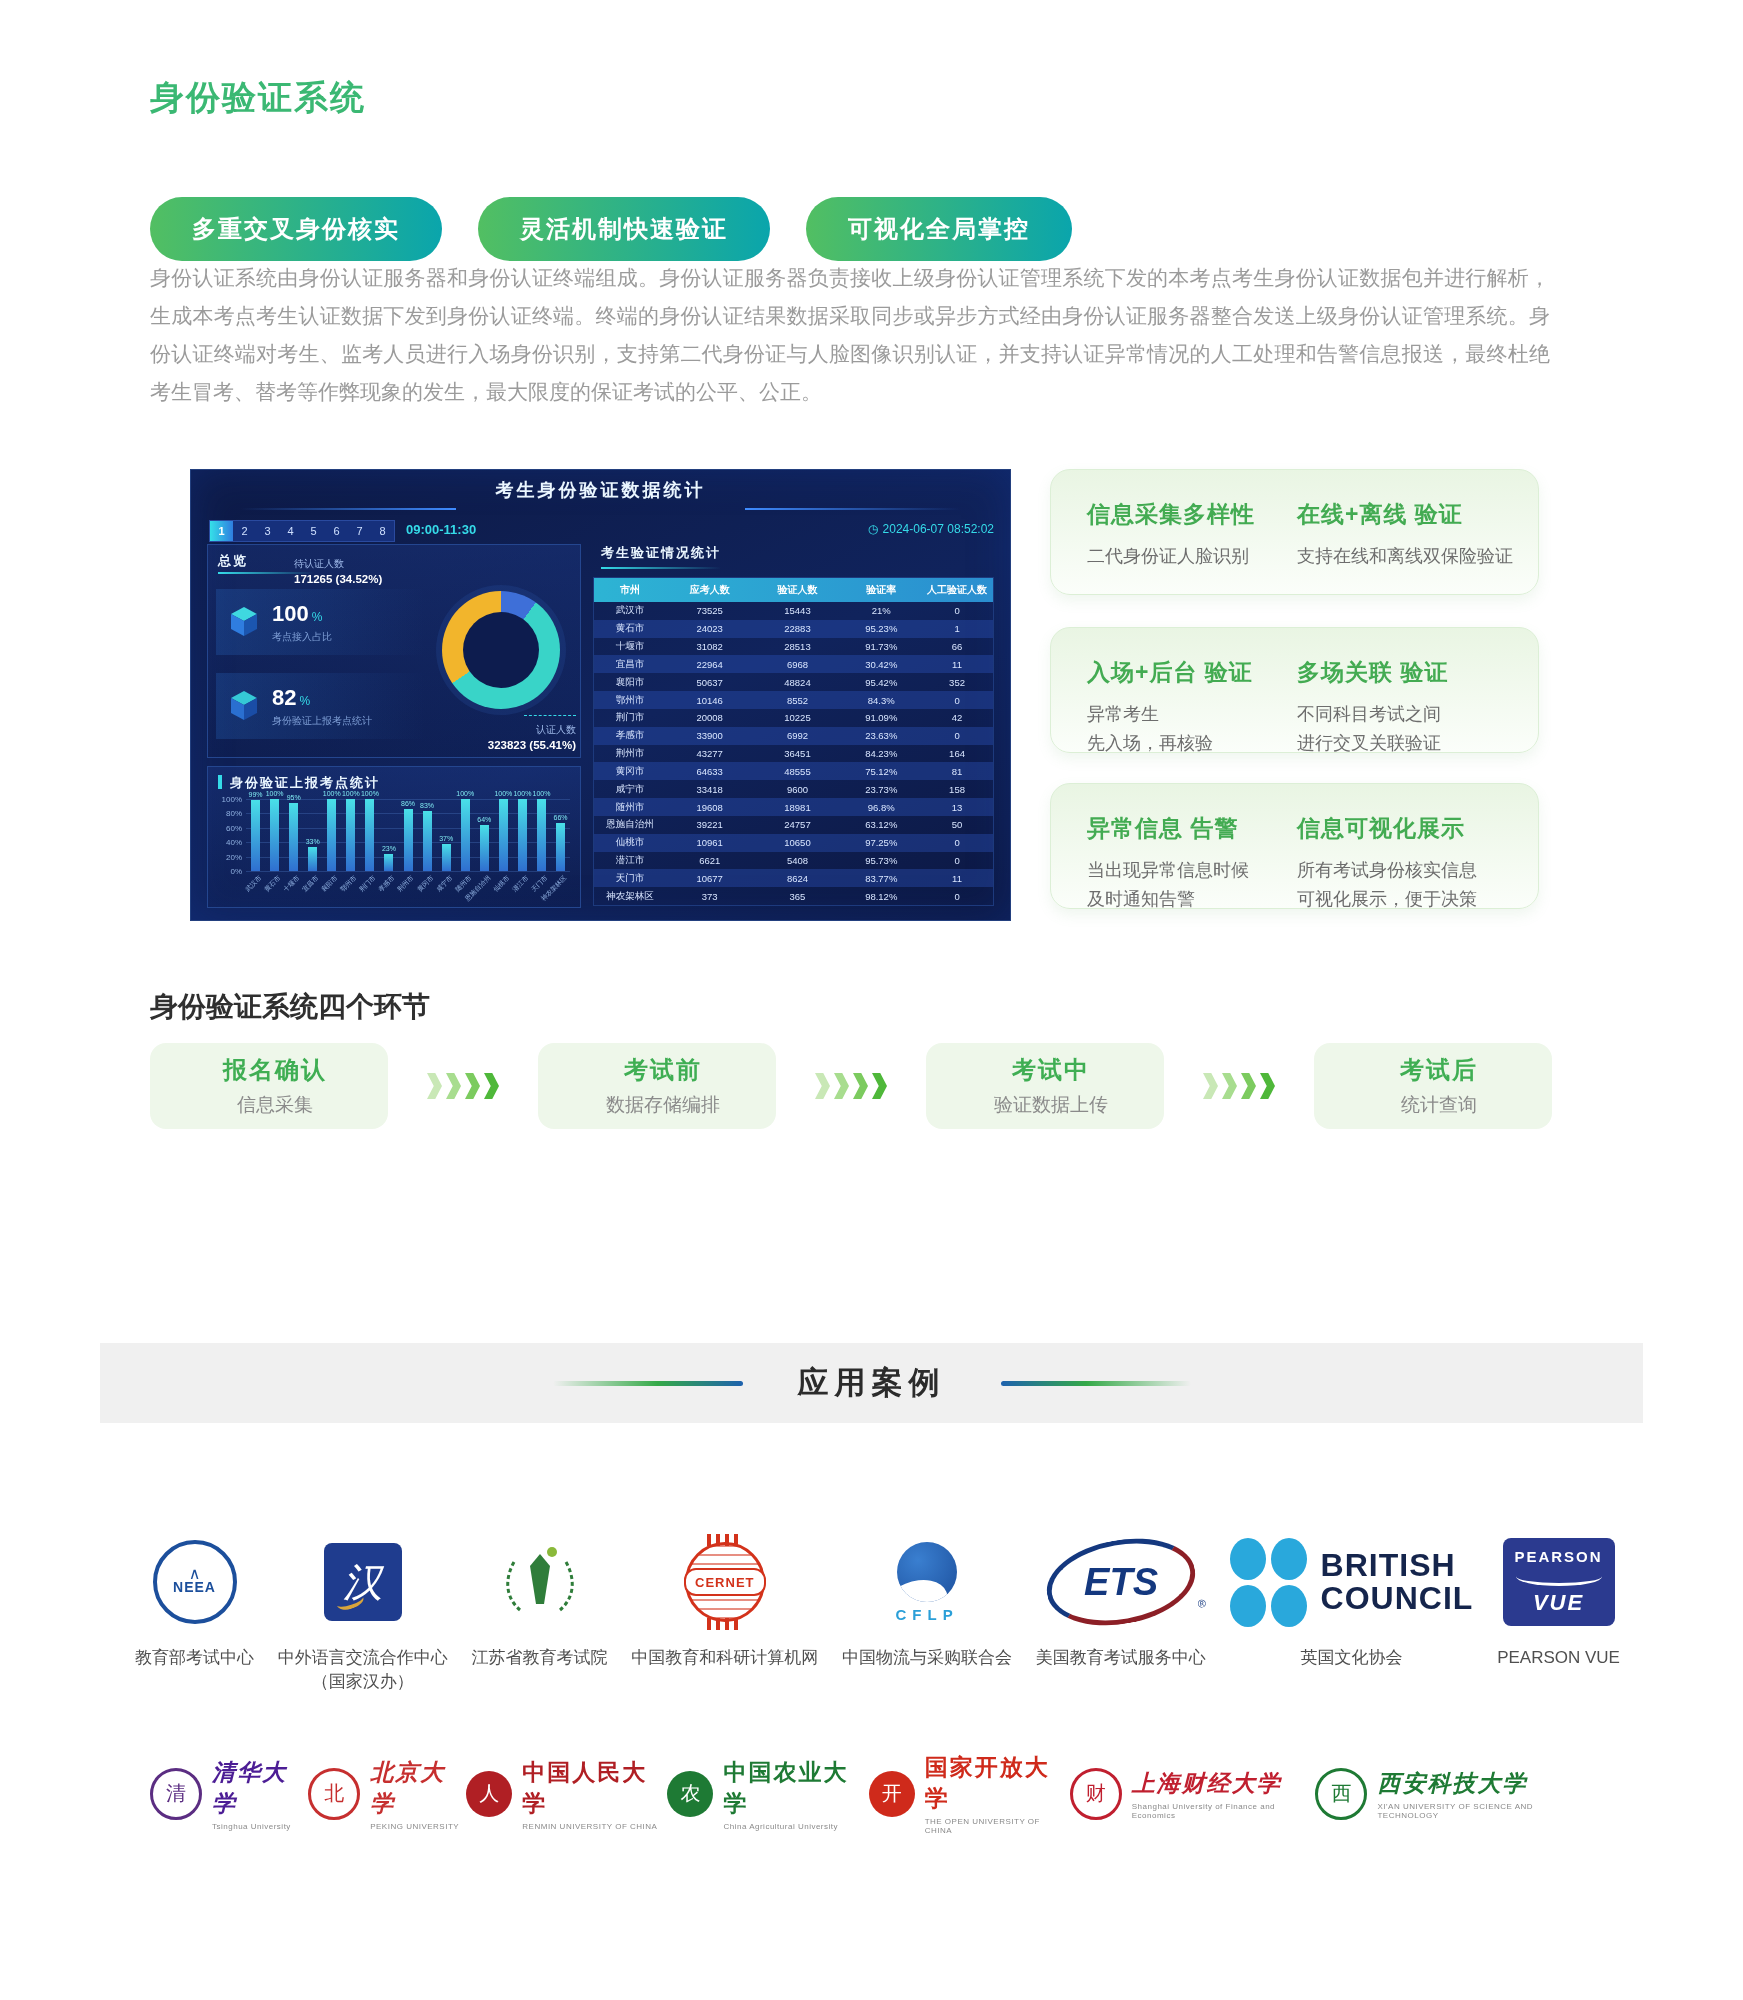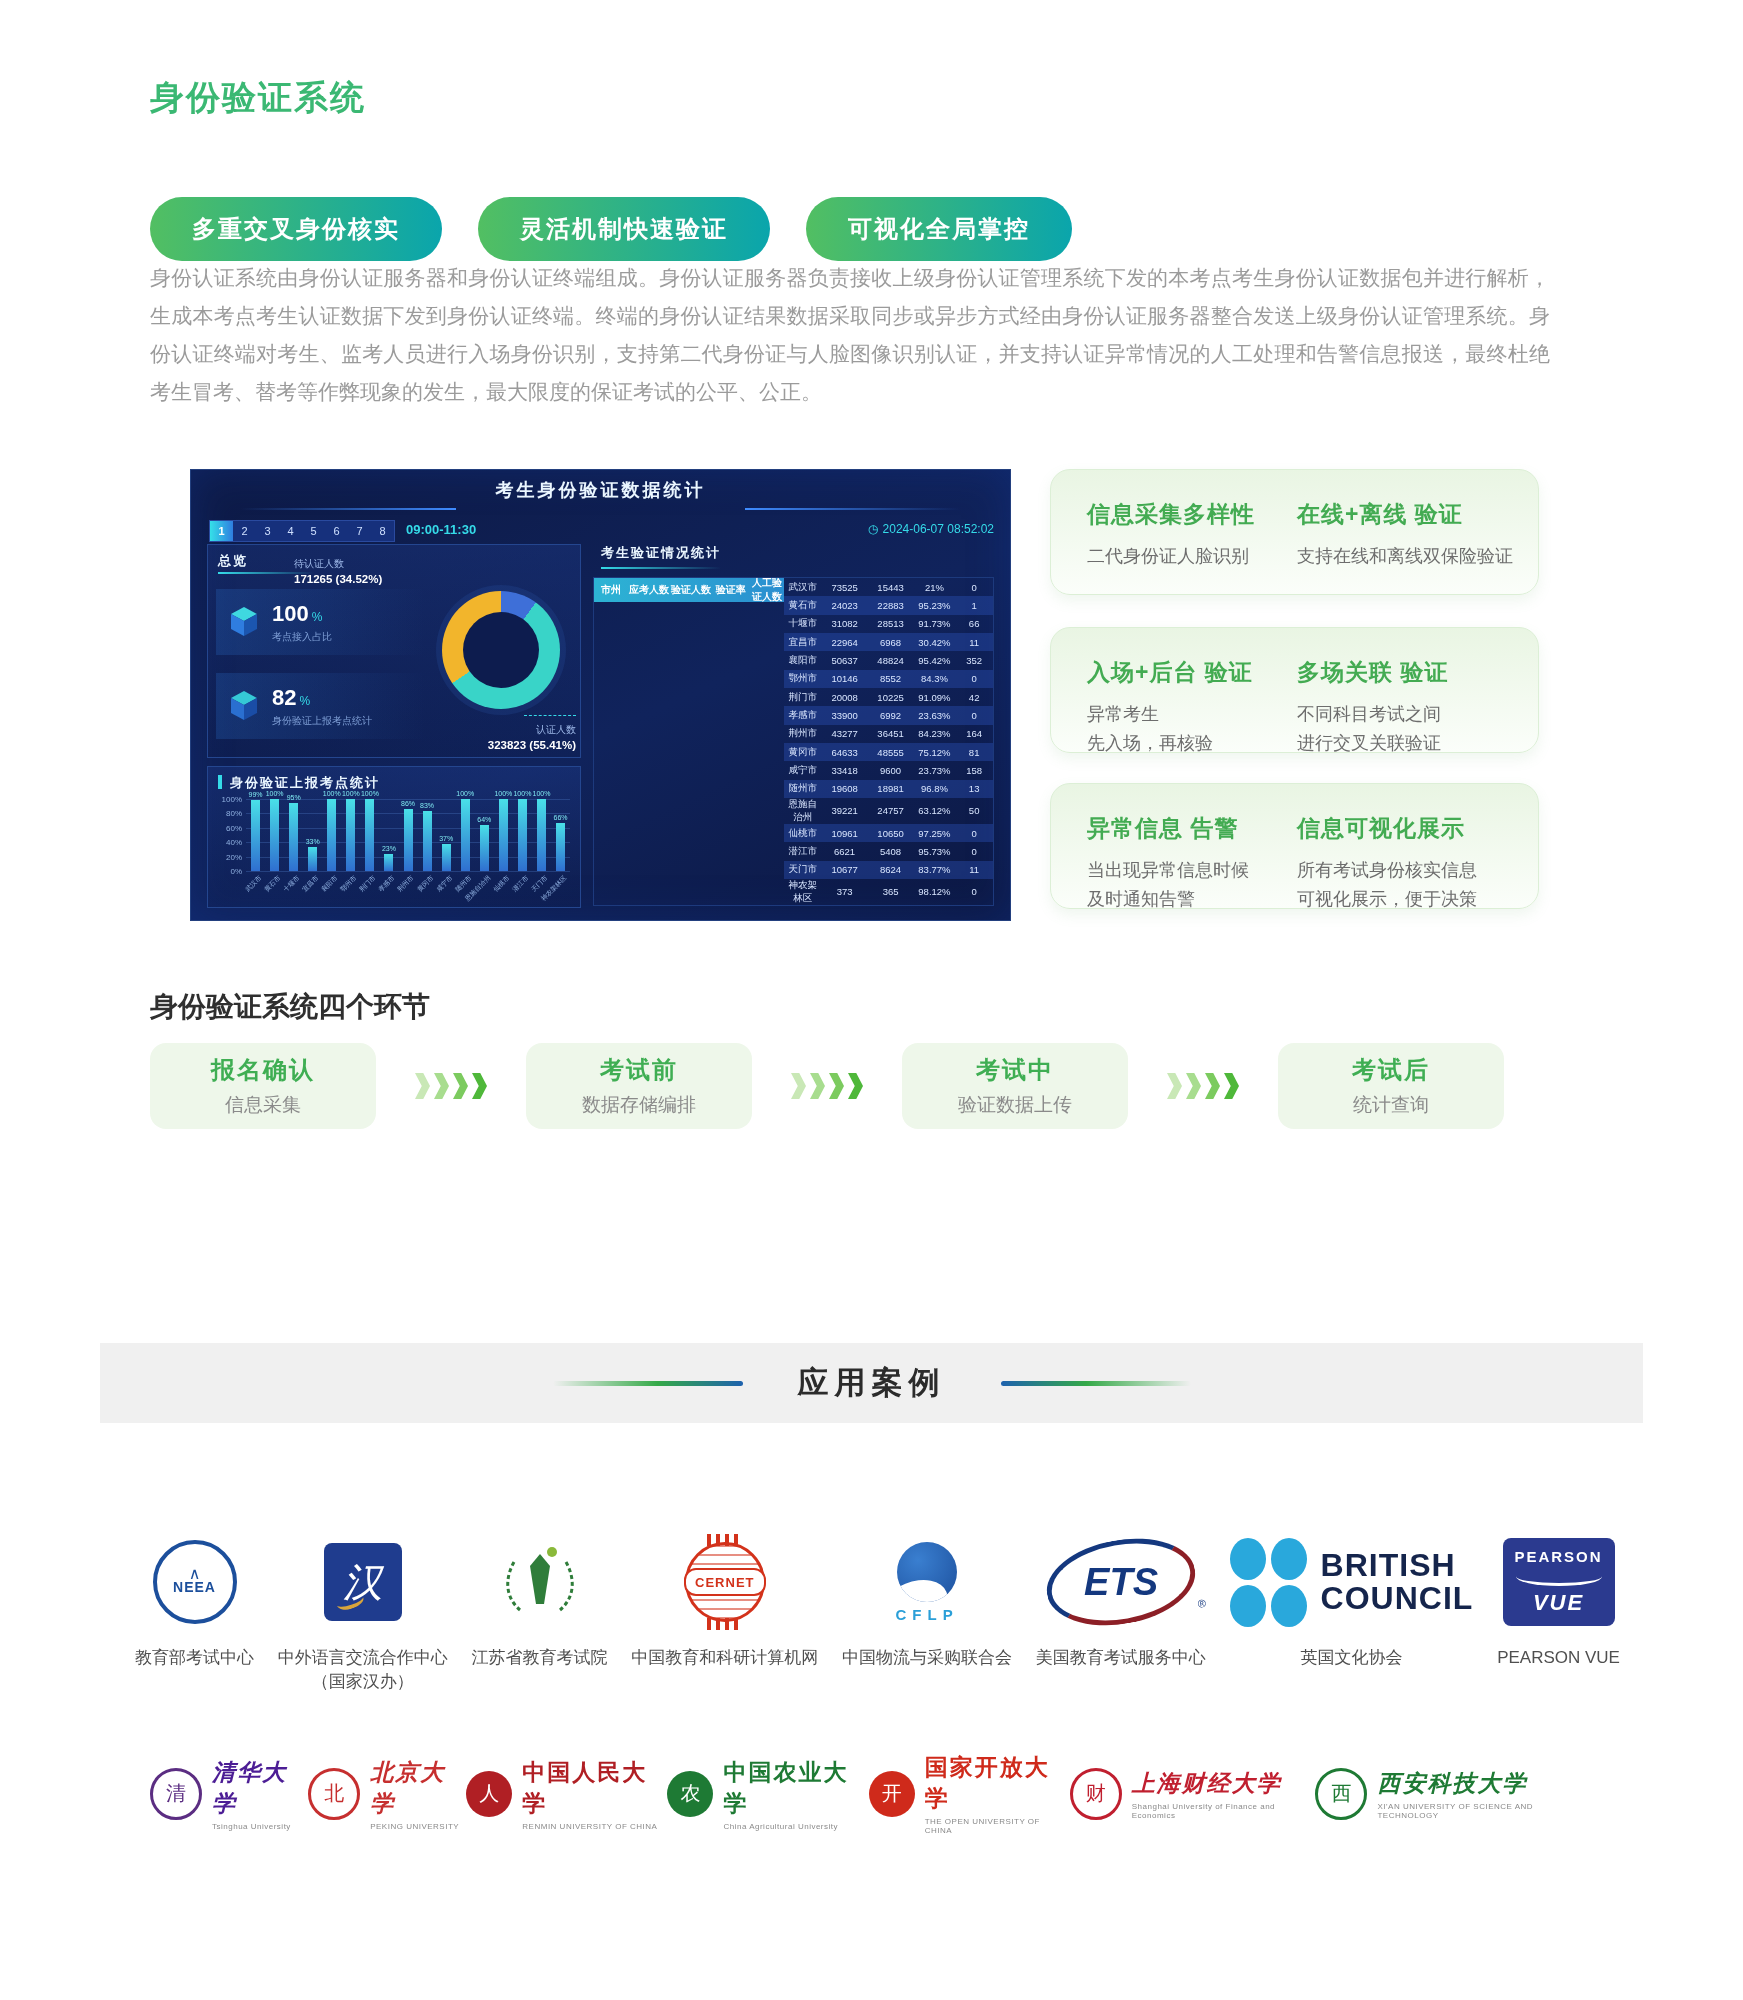--- a/index.html
+++ b/index.html
@@ -69,21 +69,21 @@
   .bar-col{flex:1;position:relative;display:flex;align-items:flex-end;justify-content:center;}
   .bar{width:9px;background:linear-gradient(180deg,#49e0e8,#2f6fd0);}
   .bar-val{position:absolute;left:50%;transform:translateX(-50%);font-size:7px;color:#7fe6ef;white-space:nowrap;}
   .bar-cat{position:absolute;top:100%;right:40%;transform:rotate(-45deg);transform-origin:top right;
            font-size:6.5px;color:#8fb0e0;white-space:nowrap;margin-top:3px;}
 
   .table-panel{position:absolute;left:402px;top:74px;right:16px;bottom:14px;display:flex;flex-direction:column;}
   .tbl-title{font-size:13px;font-weight:bold;color:#eaf6ff;letter-spacing:2px;padding-left:8px;}
   .tbl-title-underline{width:120px;height:2px;margin:5px 0 8px 8px;
                        background:linear-gradient(90deg,#35dbe8,rgba(53,219,232,0));}
-  .tbl{flex:1;display:flex;border:1px solid #1d3a7d;}
+  .tbl{flex:1;display:flex;flex-direction:column;border:1px solid #1d3a7d;}
   .tbl-head{display:flex;height:24px;background:linear-gradient(90deg,#2db4d4,#2a8ed0);
             align-items:center;font-size:10px;font-weight:bold;color:#fff;}
   .tbl-rows{flex:1;display:flex;flex-direction:column;}
   .tr{flex:1;display:flex;align-items:center;font-size:9.5px;color:#d9e6ff;}
   .tr.alt{background:rgba(45,85,190,.38);}
   .tc{text-align:center;}
   .c0{width:18%;} .c1{width:22%;} .c2{width:22%;} .c3{width:20%;} .c4{width:18%;}
 
   
   .fcard{position:absolute;left:1050px;width:487px;height:124px;border-radius:20px;
@@ -93,21 +93,21 @@
   .fcol{position:absolute;top:22px;}
   .fcol.left{left:36px;width:200px;}
   .fcol.right{left:246px;width:230px;}
   .ftitle{font-size:23px;font-weight:bold;color:#43ab52;letter-spacing:1px;margin-top:7px;}
   .fbody{margin-top:12px;font-size:18px;line-height:29px;color:#6d6d6d;white-space:pre-line;}
 
   
   .proc-heading{position:absolute;left:150px;top:988px;font-size:28px;font-weight:bold;color:#2f2f2f;}
   .steps{position:absolute;left:150px;top:1043px;display:flex;align-items:center;}
   .step{width:226px;height:86px;border-radius:16px;background:#eef7ea;display:flex;
-        flex-direction:column;align-items:center;justify-content:center;}
+        flex-direction:column;align-items:center;justify-content:center;padding-left:12px;}
   .step-title{font-size:24px;font-weight:bold;color:#3fae53;letter-spacing:2px;}
   .step-sub{font-size:19px;color:#8a8a8a;margin-top:6px;}
   .arrows{width:150px;display:flex;align-items:center;justify-content:center;}
   .arrows b{width:15px;height:26px;margin:0 2px;display:inline-block;
             clip-path:polygon(0 0,55% 0,100% 50%,55% 100%,0 100%,45% 50%);}
   .arrows b:nth-child(1){background:#c9e8b6;}
   .arrows b:nth-child(2){background:#a8dd8f;}
   .arrows b:nth-child(3){background:#7ccb5f;}
   .arrows b:nth-child(4){background:#4fb83a;}
 

